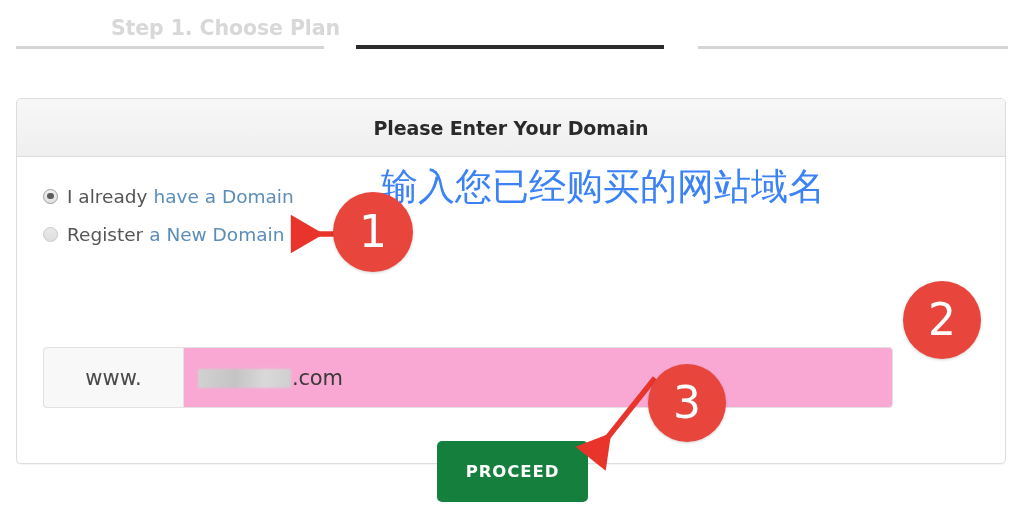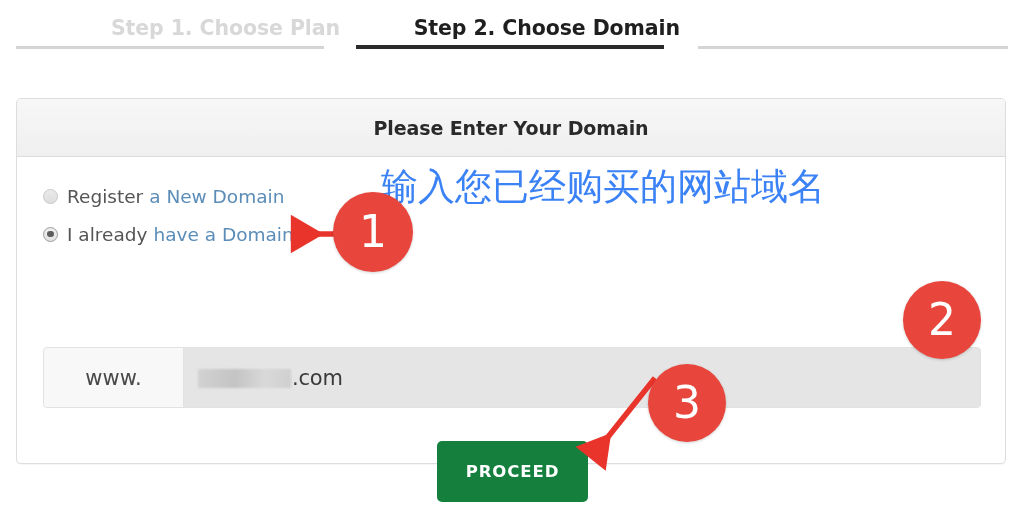--- a/index.html
+++ b/index.html
@@ -128,27 +128,27 @@
   .radio-link {
     color: #5b8db8;
     margin-left: 6px;
   }
 
   
   .input-group {
     position: absolute;
     left: 26px;
     top: 190px;
-    width: 938px;
+    width: 850px;
     height: 61px;
     box-sizing: border-box;
     display: flex;
     border: 1px solid #e2e2e2;
     border-radius: 4px;
-    background: #e5e5e5;
+    background: #f9a8d4;
     overflow: hidden;
   }
   .input-addon {
     width: 140px;
     flex: none;
     box-sizing: border-box;
     border-right: 1px solid #e2e2e2;
     background: #f8f8f8;
     display: flex;
     align-items: center;
@@ -237,44 +237,43 @@
 </style>
 </head>
 <body>
 
 <div class="steps">
   <div class="step step-1">
     <span>Step 1. Choose Plan</span>
     <div class="step-rule"></div>
   </div>
   <div class="step step-2">
-    <span>Step 2. Choose Domain</span>
     <div class="step-rule"></div>
   </div>
   <div class="step step-3">
     <div class="step-rule"></div>
   </div>
 </div>
 
 <div class="panel">
   <div class="panel-head">
     <div class="panel-title">Please Enter Your Domain</div>
   </div>
   <div class="panel-body" style="height:250px;">
+
+    <div class="radio-row">
+      <span class="radio checked"></span>
+      <span class="radio-label">I already</span>
+      <span class="radio-label radio-link">have a Domain</span>
+    </div>
 
     <div class="radio-row">
       <span class="radio"></span>
       <span class="radio-label">Register</span>
       <span class="radio-label radio-link">a New Domain</span>
-    </div>
-
-    <div class="radio-row">
-      <span class="radio checked"></span>
-      <span class="radio-label">I already</span>
-      <span class="radio-label radio-link">have a Domain</span>
     </div>
 
     <div class="input-group">
       <div class="input-addon">www.</div>
       <div class="input-field">
         <span class="redacted"></span>
           <span class="domain-tld">.com</span>
       </div>
     </div>
 

